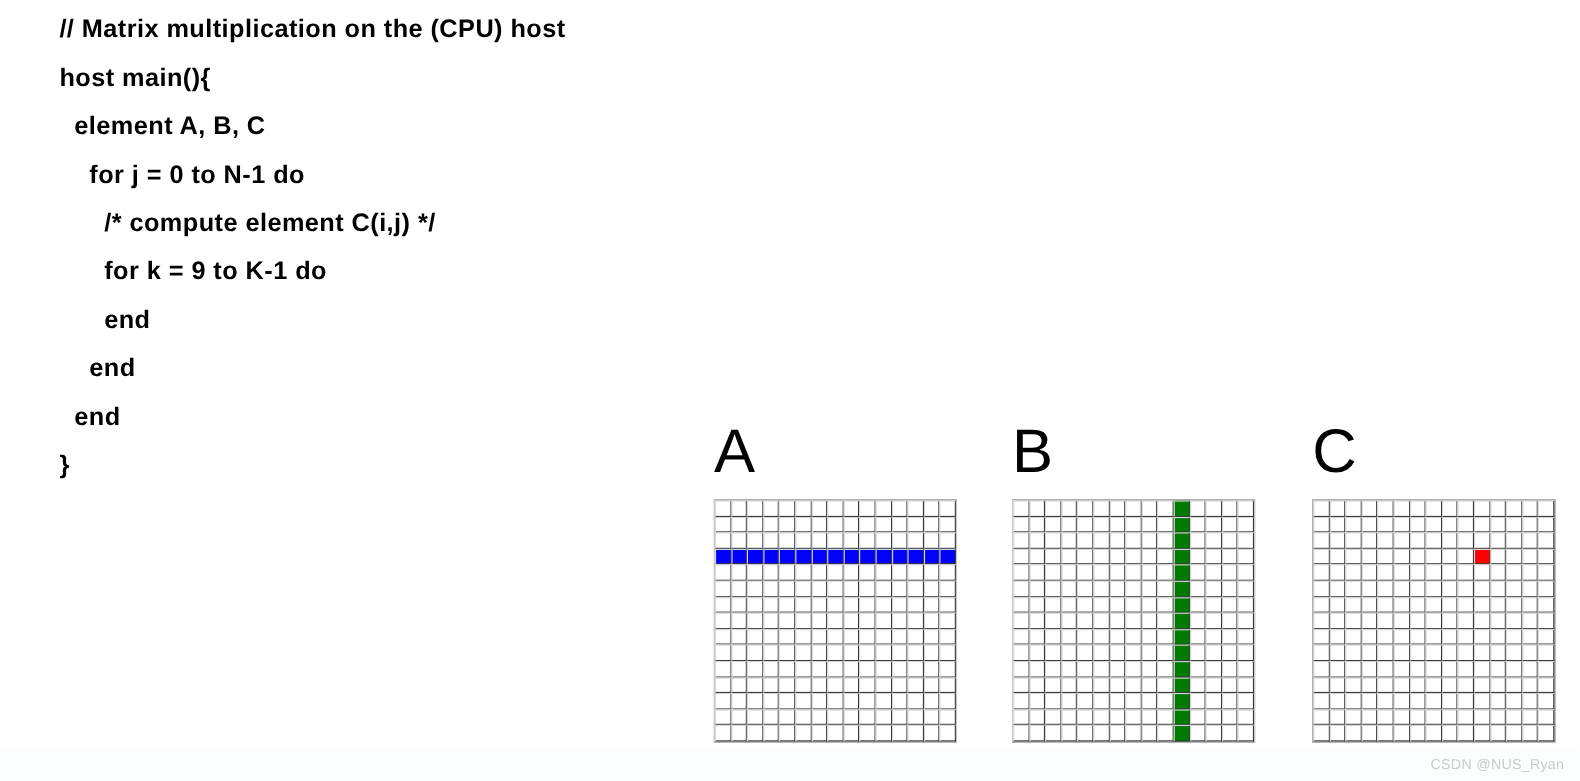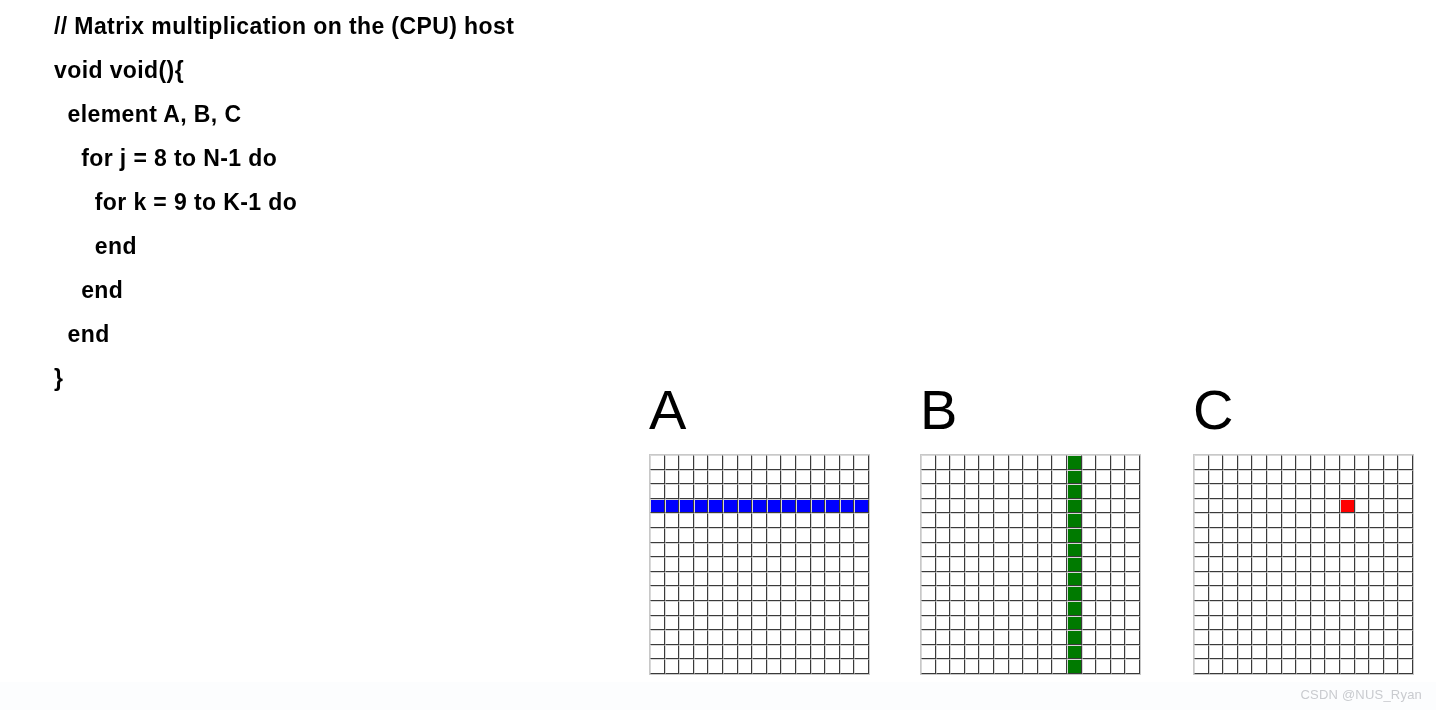--- a/index.html
+++ b/index.html
@@ -88,23 +88,24 @@
     width: 1436px;
     height: 28px;
     background: #fcfdfe;
   }
 </style>
 </head>
 <body>
 
 <div id="code-listing">
     <div class="code-line">// Matrix multiplication on the (CPU) host</div>
-    <div class="code-line">void void(){</div>
+    <div class="code-line">host main(){</div>
     <div class="code-line">  element A, B, C</div>
-    <div class="code-line">    for j = 8 to N-1 do</div>
+    <div class="code-line">    for j = 0 to N-1 do</div>
+    <div class="code-line">      /* compute element C(i,j) */</div>
     <div class="code-line">      for k = 9 to K-1 do</div>
     <div class="code-line">      end</div>
     <div class="code-line">    end</div>
     <div class="code-line">  end</div>
     <div class="code-line">}</div>
   </div>
 
 <div id="matrix-figures">
     <div class="matrix-figure" style="left: 649px; top: 454px;">
       <div class="matrix-label">A</div>

